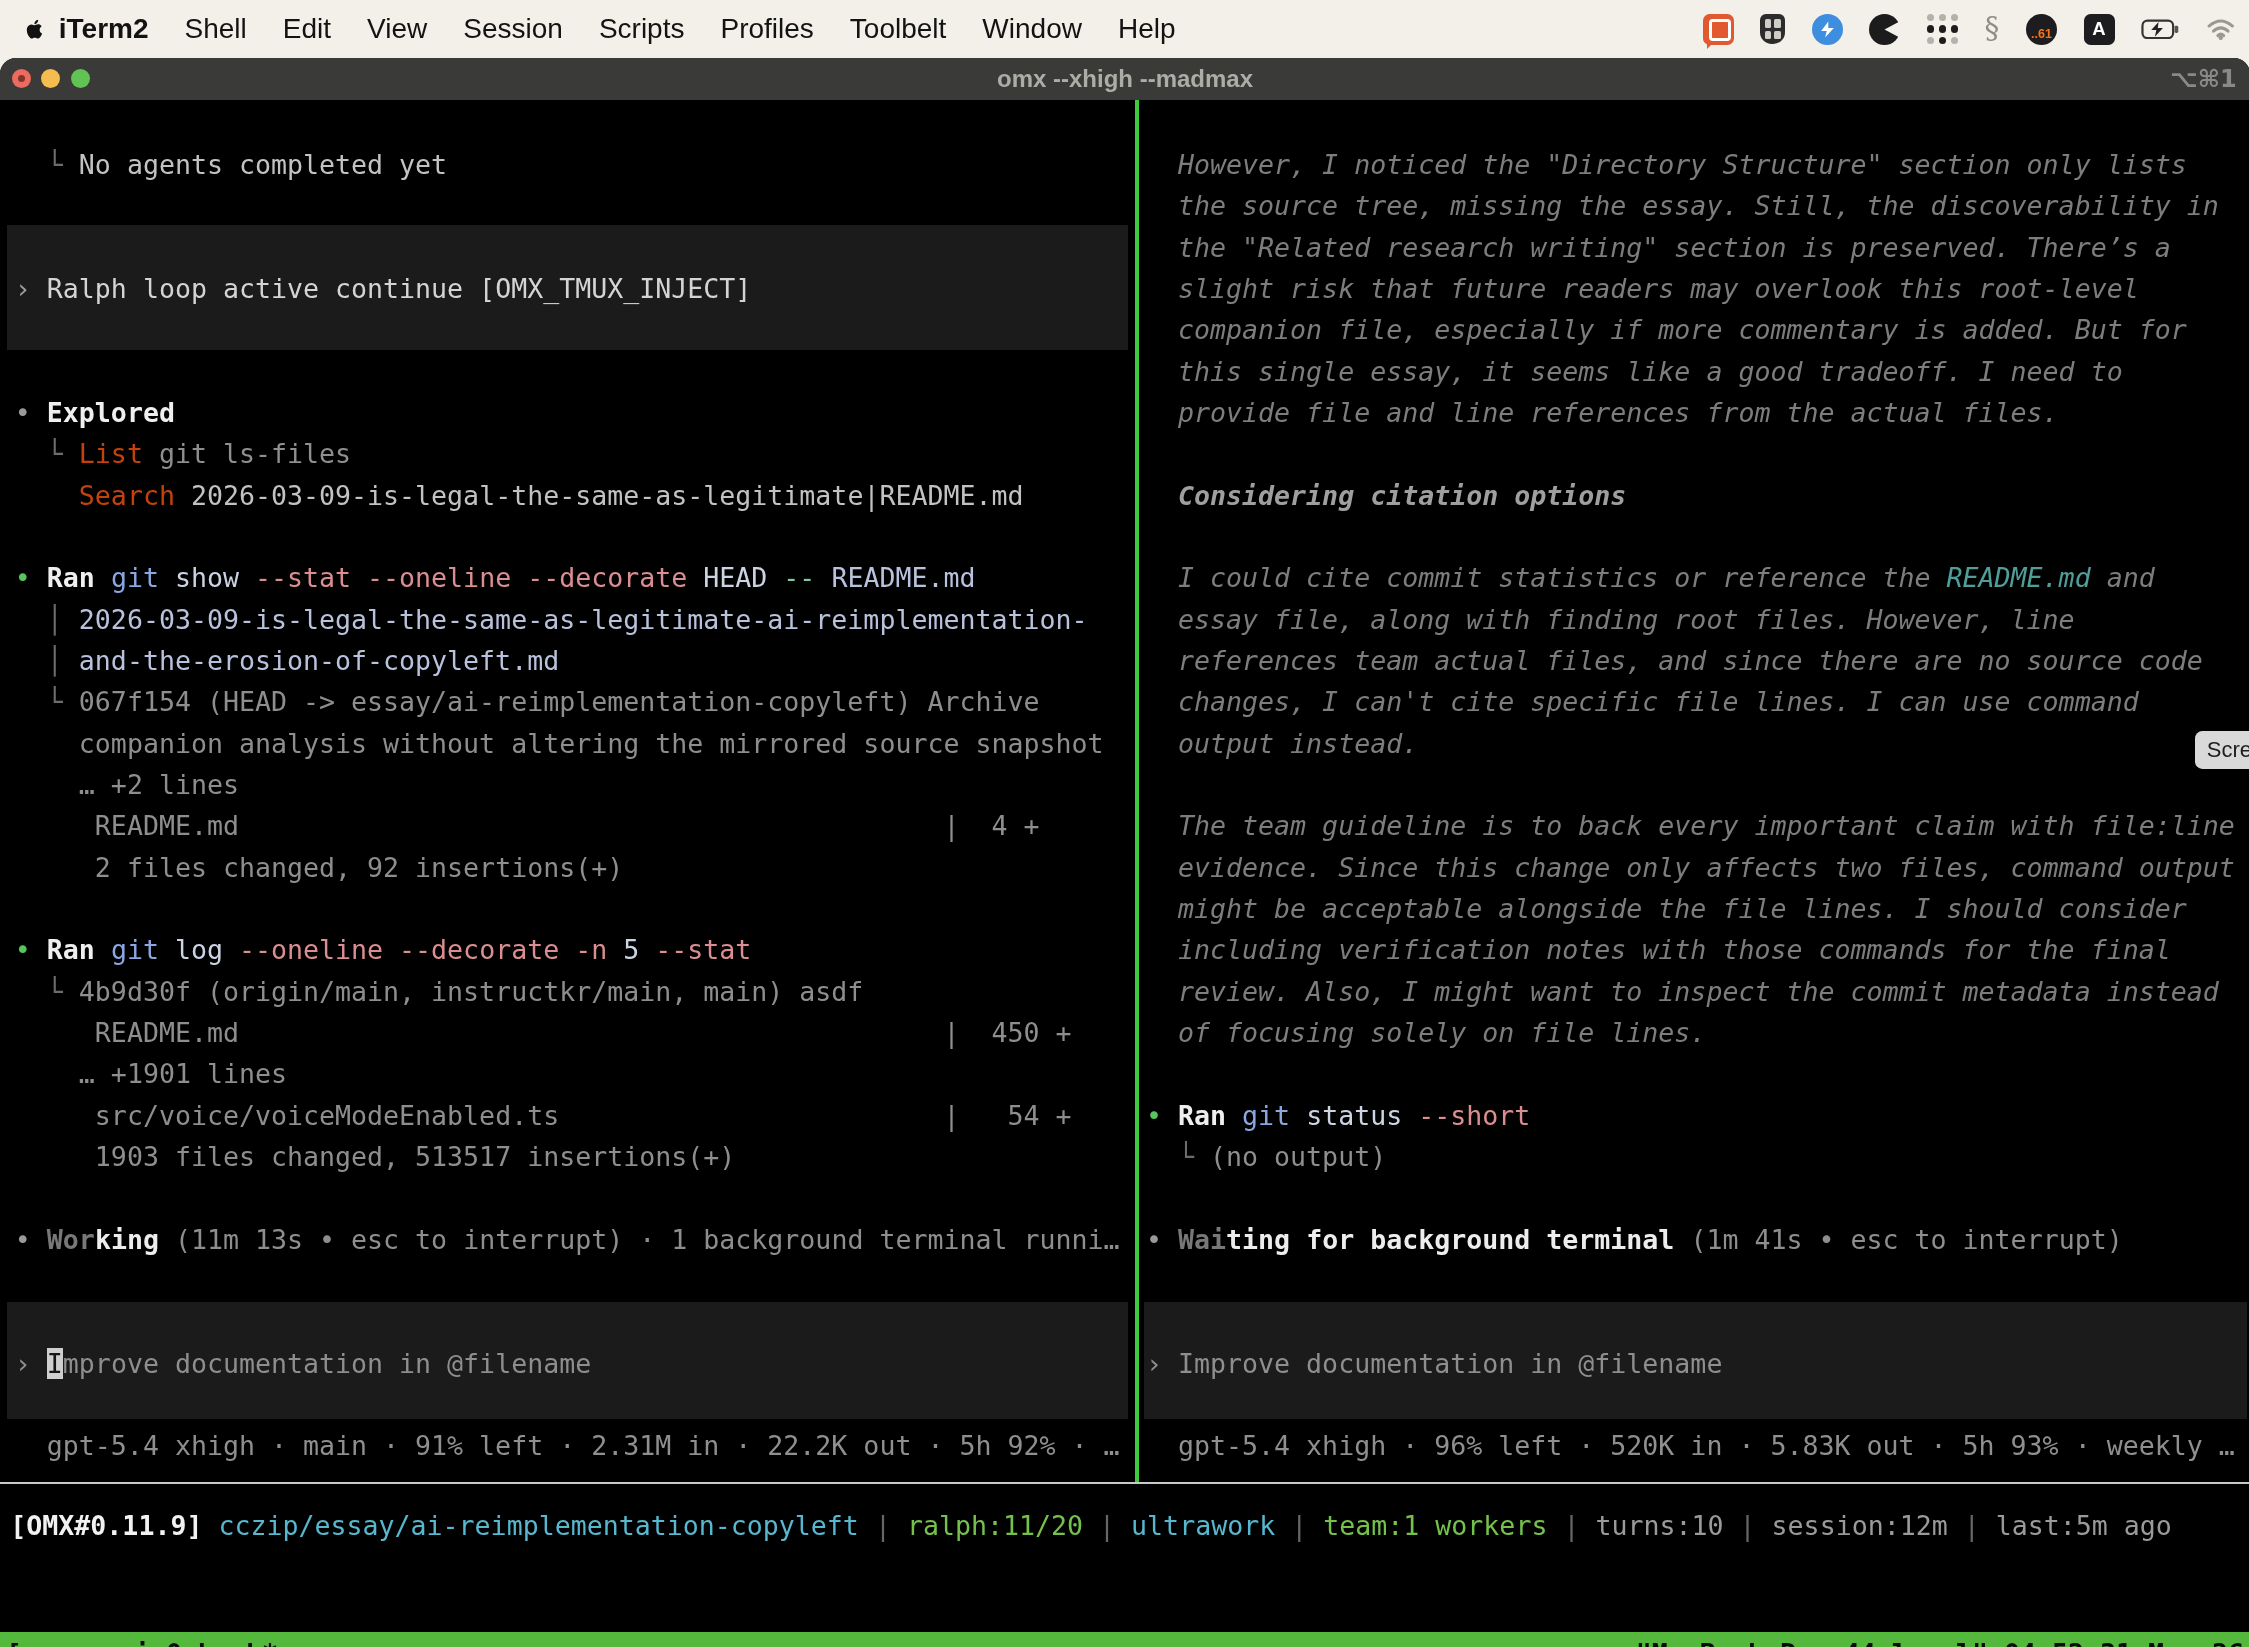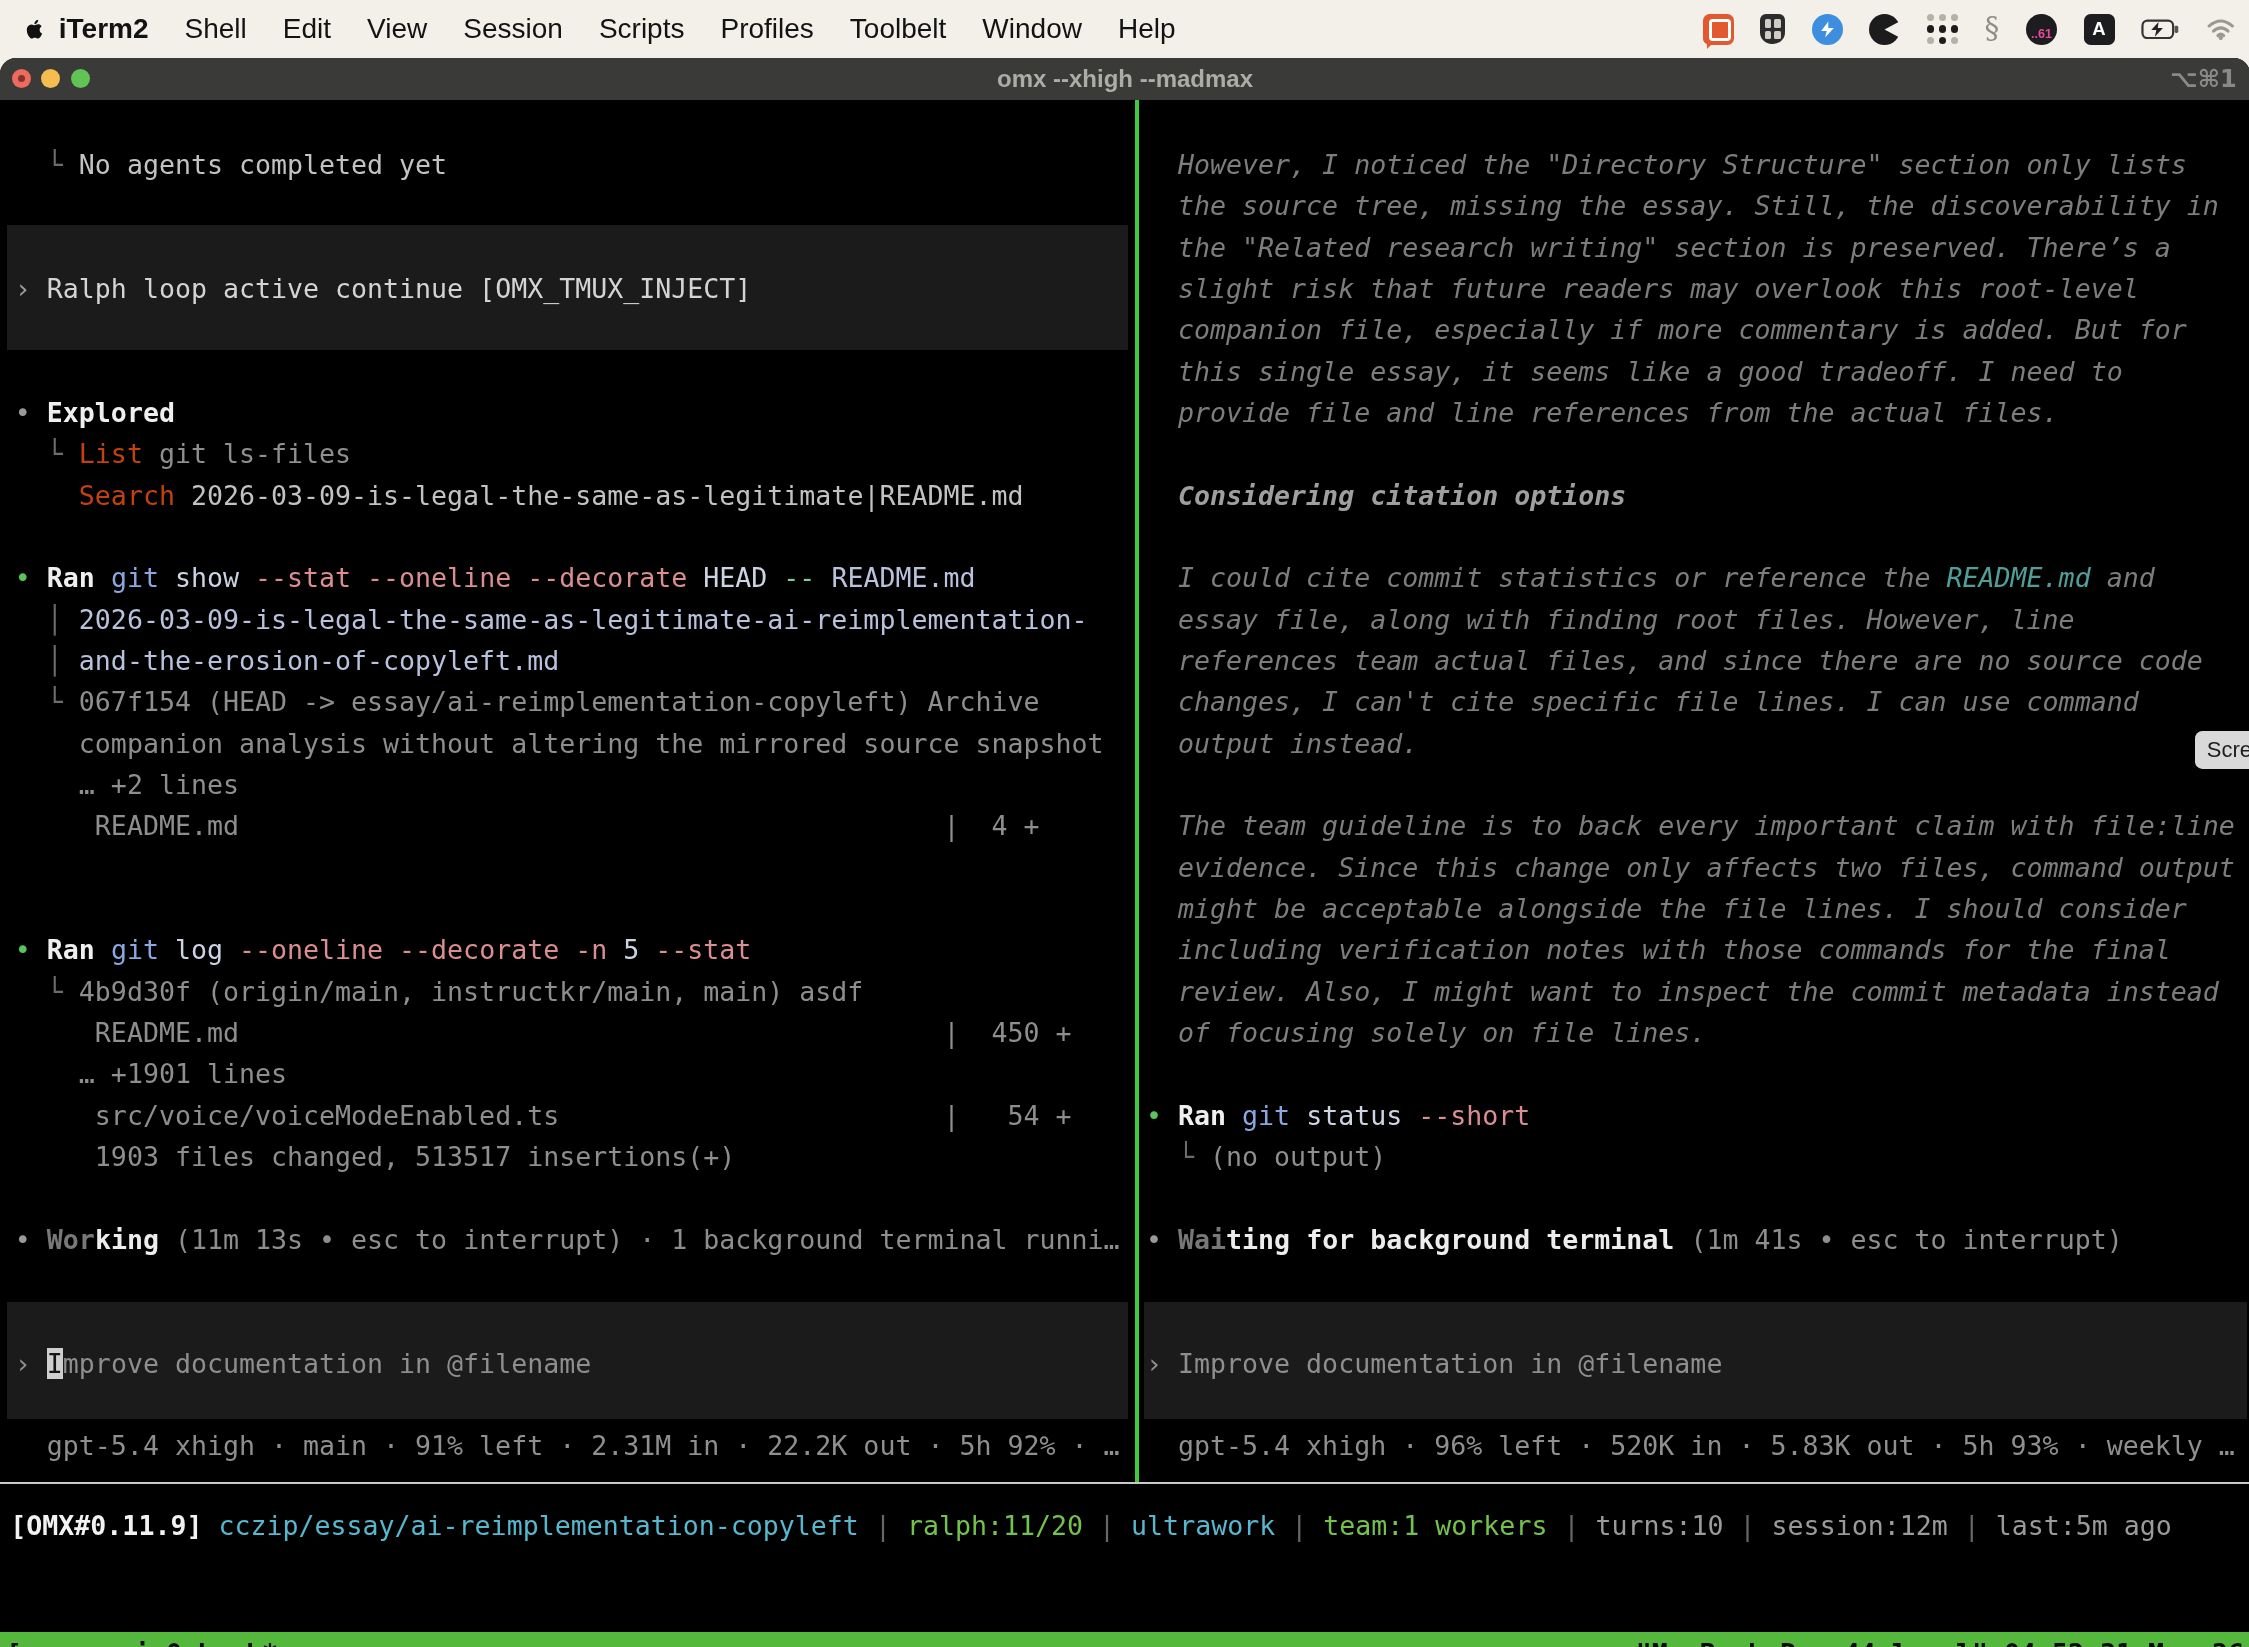--- a/index.html
+++ b/index.html
@@ -19,21 +19,21 @@
   .ic-chat u{position:absolute;left:4.4px;bottom:-4.4px;width:0;height:0;border-left:8.9px solid #e2582f;border-bottom:8.9px solid transparent;}
   .ic-shield{width:25px;height:29.5px;background:#2c2c2c;border-radius:5.9px 5.9px 11.8px 11.8px;
              display:grid;grid-template-columns:1fr 1fr;gap:3px;padding:5.2px 4.4px;box-sizing:border-box;}
   .ic-shield i{background:#cfcdc6;border-radius:1.5px;}
   .ic-bolt{width:31px;height:31px;background:#3e8ee0;border-radius:50%;}
   .ic-rec{width:31px;height:31px;}
   .ic-dots{display:grid;grid-template-columns:repeat(3,7.4px);grid-auto-rows:7.4px;gap:4.4px;}
   .ic-dots i{border-radius:50%;}
   .d1{background:#b3b1aa;} .d2{background:#1c1c1c;}
   .ic-squig{font-family:"DejaVu Serif",serif;font-size:29.5px;color:#8f8d86;line-height:29.5px;}
-  .ic-coin{width:31px;height:31px;background:#1d1d1f;border-radius:50%;color:#ec4899;display:flex;
+  .ic-coin{width:31px;height:31px;background:#1d1d1f;border-radius:50%;color:#f97316;display:flex;
            align-items:flex-end;justify-content:center;font-size:12.5px;font-weight:700;padding-bottom:3.7px;box-sizing:border-box;}
   .ic-key{width:31px;height:31px;background:#1d1d1f;border-radius:6.6px;color:#fff;display:flex;
           align-items:center;justify-content:center;font-size:18.5px;font-weight:700;}
   
   .window{position:absolute;top:58px;left:0;width:2250px;height:1590px;background:#000;
           border-radius:16px 16px 0 0;overflow:hidden;}
   .titlebar{position:absolute;top:0;left:0;width:100%;height:42px;background:#3a3a38;}
   .tl-dot{position:absolute;top:11px;width:19px;height:19px;border-radius:50%;}
   .dot-red{left:11.8px;background:#ed6a5e;}
   .dot-red i{position:absolute;left:5.9px;top:5.9px;width:7.4px;height:7.4px;border-radius:50%;background:#7e352c;}
@@ -204,21 +204,21 @@
           <div class="tl" style="top: 248px;"><span class="c-bgr">• </span><span class="c-white">Explored</span></div>
           <div class="tl" style="top: 289px;"><span class="c-dim">  └ </span><span class="c-teal">List</span><span class="c-gray"> git ls-files</span></div>
           <div class="tl" style="top: 331px;"><span class="c-plain">    </span><span class="c-teal">Search</span><span class="c-txt"> 2026-03-09-is-legal-the-same-as-legitimate|README.md</span></div>
           <div class="tl" style="top: 413px;"><span class="c-bg">• </span><span class="c-white">Ran </span><span class="c-blue">git </span><span class="c-cmd">show </span><span class="c-flag">--stat --oneline --decorate </span><span class="c-cmd">HEAD </span><span class="c-mint">-- </span><span class="c-lav">README.md</span></div>
           <div class="tl" style="top: 455px;"><span class="c-dim">  │ </span><span class="c-lav">2026-03-09-is-legal-the-same-as-legitimate-ai-reimplementation-</span></div>
           <div class="tl" style="top: 496px;"><span class="c-dim">  │ </span><span class="c-lav">and-the-erosion-of-copyleft.md</span></div>
           <div class="tl" style="top: 537px;"><span class="c-dim">  └ </span><span class="c-gray">067f154 (HEAD -&gt; essay/ai-reimplementation-copyleft) Archive</span></div>
           <div class="tl" style="top: 579px;"><span class="c-plain">    </span><span class="c-gray">companion analysis without altering the mirrored source snapshot</span></div>
           <div class="tl" style="top: 620px;"><span class="c-plain">    </span><span class="c-gray">… +2 lines</span></div>
           <div class="tl" style="top: 661px;"><span class="c-plain">     </span><span class="c-gray">README.md                                            |  4 +</span></div>
-          <div class="tl" style="top: 703px;"><span class="c-plain">     </span></div>
+          <div class="tl" style="top: 703px;"><span class="c-plain">     </span><span class="c-gray">2 files changed, 92 insertions(+)</span></div>
           <div class="tl" style="top: 785px;"><span class="c-bg">• </span><span class="c-white">Ran </span><span class="c-blue">git </span><span class="c-cmd">log </span><span class="c-flag">--oneline --decorate </span><span class="c-flag">-n </span><span class="c-cmd">5 </span><span class="c-flag">--stat</span></div>
           <div class="tl" style="top: 827px;"><span class="c-dim">  └ </span><span class="c-gray">4b9d30f (origin/main, instructkr/main, main) asdf</span></div>
           <div class="tl" style="top: 868px;"><span class="c-plain">     </span><span class="c-gray">README.md                                            |  450 +</span></div>
           <div class="tl" style="top: 909px;"><span class="c-plain">    </span><span class="c-gray">… +1901 lines</span></div>
           <div class="tl" style="top: 951px;"><span class="c-plain">     </span><span class="c-gray">src/voice/voiceModeEnabled.ts                        |   54 +</span></div>
           <div class="tl" style="top: 992px;"><span class="c-plain">     </span><span class="c-gray">1903 files changed, 513517 insertions(+)</span></div>
           <div class="tl" style="top: 1075px;"><span class="c-bgr">• </span><span class="c-sd">Wor</span><span class="c-sb">king</span><span class="c-gray"> (11m 13s • esc to interrupt) · 1 background terminal runni…</span></div>
           <div class="tl" style="top: 1199px;"><span class="c-gray">› </span><span class="c-cur">I</span><span class="c-gray">mprove documentation in @filename</span></div>
           <div class="tl" style="top: 1281px;"><span class="c-stat">  gpt-5.4 xhigh · main · 91% left · 2.31M in · 22.2K out · 5h 92% · …</span></div>
         </div>

